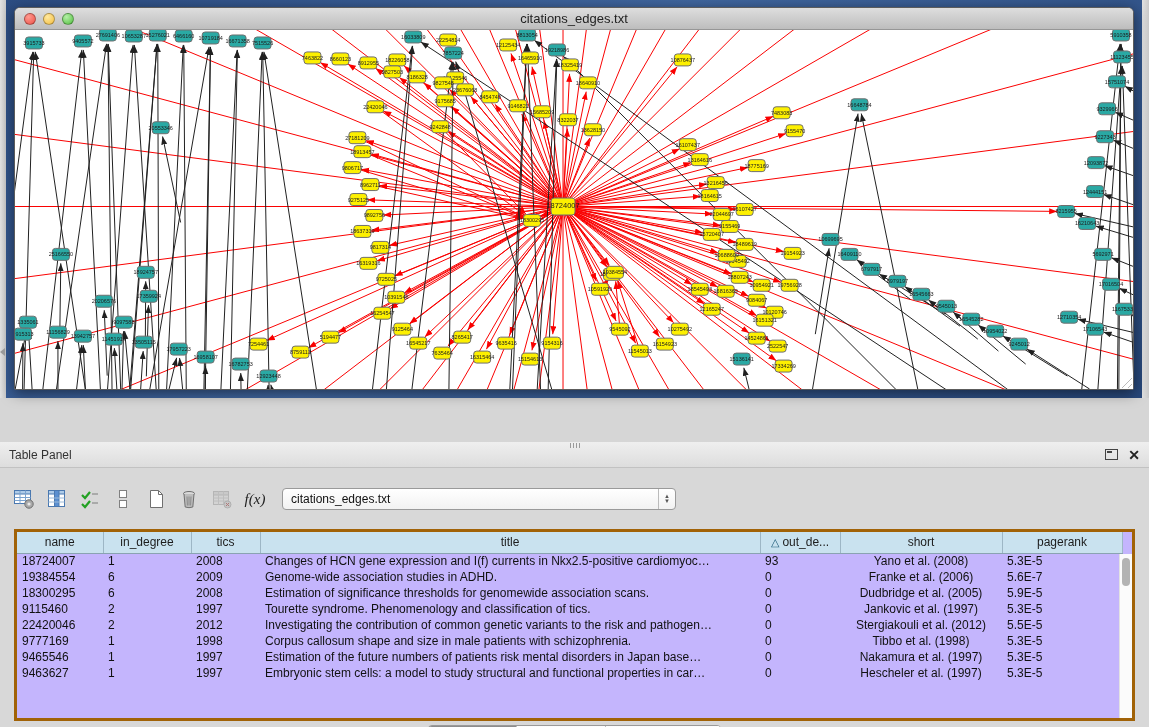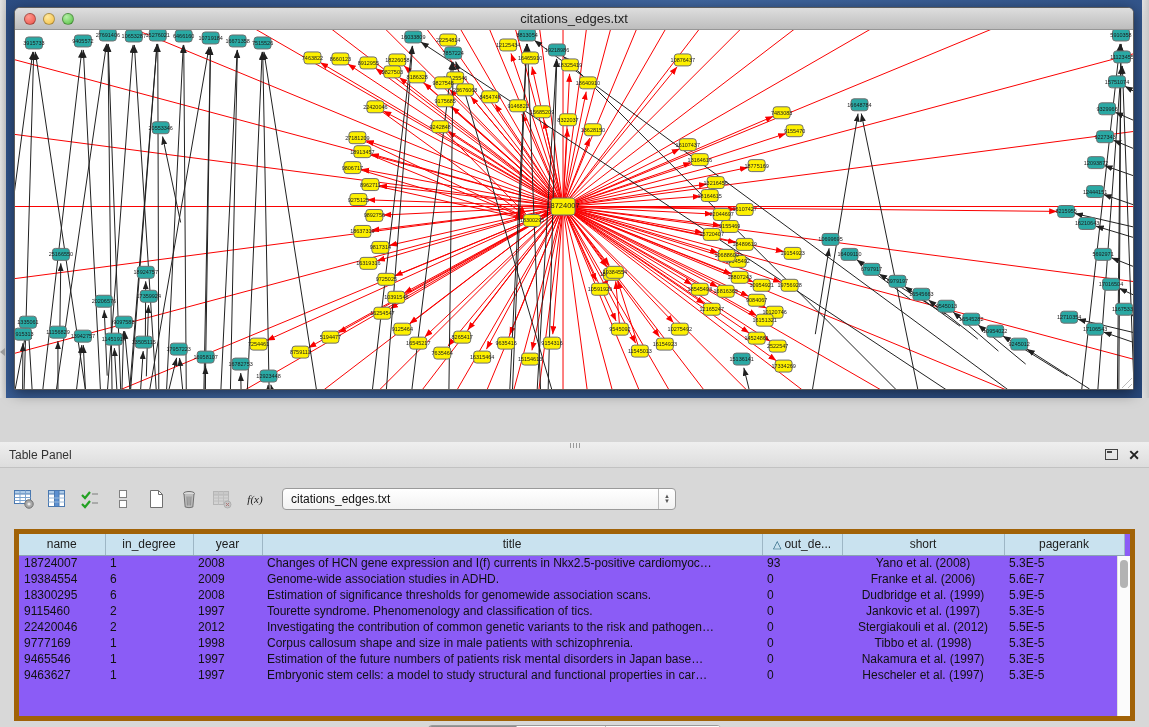--- a/index.html
+++ b/index.html
@@ -41,31 +41,31 @@
   .panel-header { height:26px; display:flex; align-items:center; padding:0 9px;
     background:linear-gradient(180deg,#efefef,#dddddd); border-bottom:1px solid #c2c2c2;
     font-size:12px; color:#333; }
   .panel-header .spacer { flex:1; }
   .float-icon { width:13px; height:11px; border:1px solid #444; position:relative; margin-right:10px; cursor:pointer; }
   .float-icon::after { content:""; position:absolute; left:1px; top:1px; right:5px; height:2px; background:#444; }
   .close-icon { font-size:14px; font-weight:bold; color:#222; cursor:pointer; line-height:1; }
 
   .toolbar { margin-top:14px; height:34px; display:flex; align-items:center; gap:9px; padding:0 12px; }
   .tb-icon { width:24px; height:24px; display:flex; align-items:center; justify-content:center; cursor:pointer; }
-  .fx-label { font-family:"Liberation Serif", serif; font-style:italic; font-size:11px; color:#222; }
+  .fx-label { font-family:"Liberation Serif", serif; font-style:italic; font-size:15px; color:#222; }
   .dropdown { width:394px; height:22px; margin-left:6px; background:linear-gradient(180deg,#ffffff,#f2f2f2);
     border:1px solid #9a9a9a; border-radius:4px; display:flex; align-items:center;
     font-size:12px; color:#111; cursor:pointer; position:relative; }
   .dropdown .val { flex:1; padding:0 8px; }
   .dropdown .stepper { width:17px; height:100%; border-left:1px solid #bbb;
     display:flex; flex-direction:column; align-items:center; justify-content:center;
     font-size:6px; color:#555; line-height:5px; }
 
-  .table-wrap { margin:13px 14px 0 14px; height:192px; border:5px solid #a16207;
-    background:#8b5cf6; position:relative; overflow:hidden; }
+  .table-wrap { margin:13px 14px 0 14px; height:192px; border:3px solid #a16207;
+    background:#c4b5fd; position:relative; overflow:hidden; }
   table { border-collapse:collapse; table-layout:fixed; width:1105px; }
   th { height:21px; background:#c9e2ef; border-right:1px solid #9db6c5; border-bottom:1px solid #8aa3b2;
     font-size:12px; font-weight:normal; color:#1c1c1c; text-align:center; overflow:hidden; white-space:nowrap; }
   td { height:16px; font-size:12px; color:#111; padding:0 5px; white-space:nowrap;
     overflow:hidden; text-overflow:clip; }
   td.center { text-align:center; }
   .sort-glyph { color:#1c5a78; margin-right:3px; font-size:11px; }
   .vscroll { position:absolute; top:22px; right:0; bottom:0; width:13px;
     background:#fbfbfb; border-left:1px solid #e2e2e2; }
   .vscroll .thumb { position:absolute; top:4px; left:2px; width:8px; height:28px;
@@ -704,21 +704,21 @@
           <col style="width:69px">
         <col style="width:500px">
           <col style="width:80px">
           <col style="width:162px">
           <col style="width:120px">
       </colgroup>
       <thead>
           <tr>
             <th>name</th>
             <th>in_degree</th>
-            <th>year</th>
+            <th>tics</th>
             <th>title</th>
             <th><span class="sort-glyph">△</span>out_de...</th>
             <th>short</th>
             <th>pagerank</th>
           </tr>
         </thead>
       <tbody>
           <tr>
             <td>18724007</td>
             <td>1</td>
@@ -736,21 +736,21 @@
             <td>0</td>
             <td class="center">Franke et al. (2006)</td>
             <td>5.6E-7</td>
           </tr>
           <tr>
             <td>18300295</td>
             <td>6</td>
             <td>2008</td>
             <td>Estimation of significance thresholds for genomewide association scans.</td>
             <td>0</td>
-            <td class="center">Dudbridge et al. (1999)</td>
+            <td class="center">Dudbridge et al. (2005)</td>
             <td>5.9E-5</td>
           </tr>
           <tr>
             <td>9115460</td>
             <td>2</td>
             <td>1997</td>
             <td>Tourette syndrome. Phenomenology and classification of tics.</td>
             <td>0</td>
             <td class="center">Jankovic et al. (1997)</td>
             <td>5.3E-5</td>

